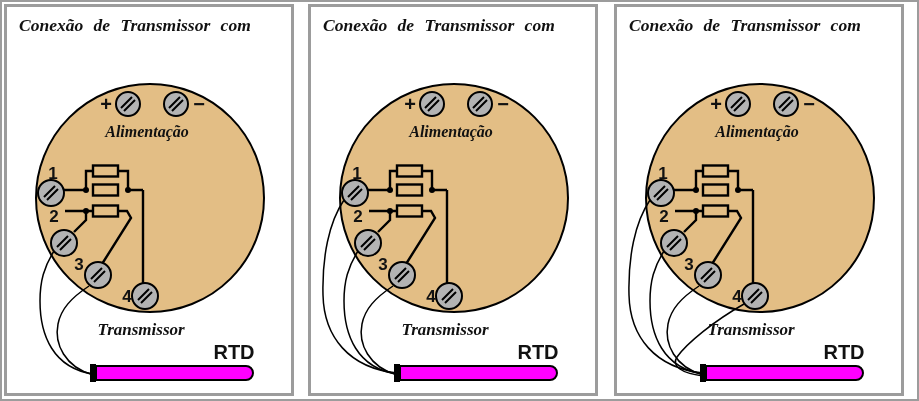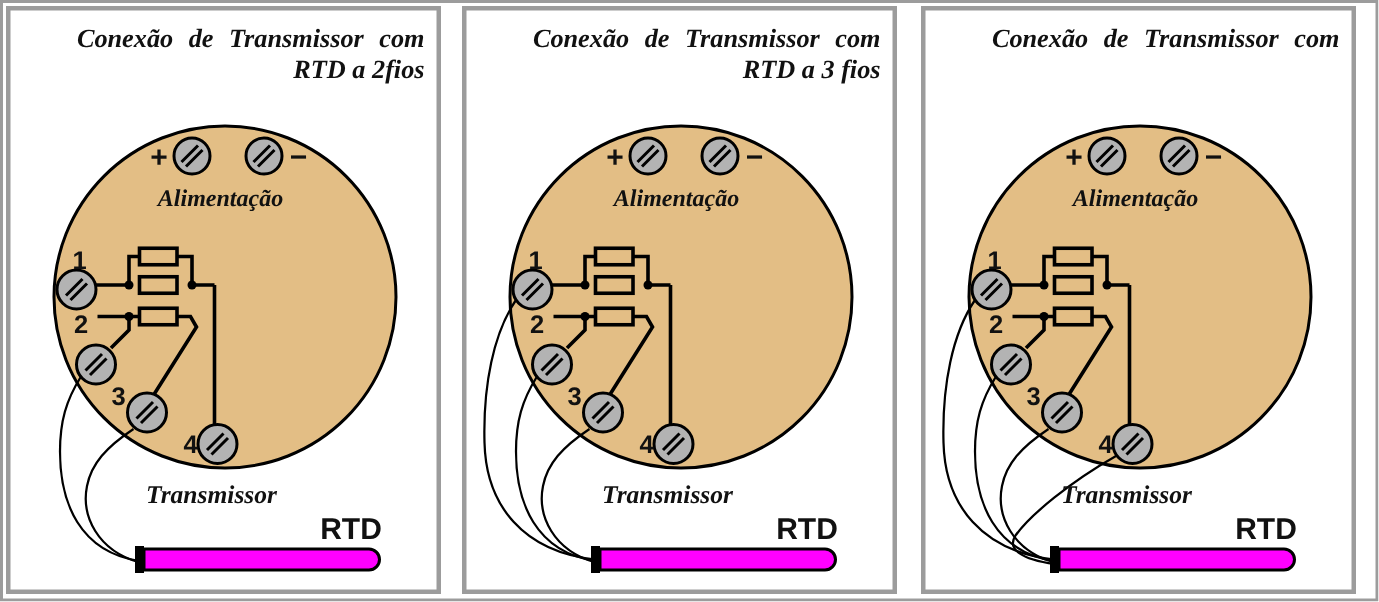--- a/index.html
+++ b/index.html
@@ -3,21 +3,21 @@
 <meta charset="utf-8">
 <style>
   html,body{margin:0;padding:0;background:#fff;}
   #stage{position:relative;width:919px;height:401px;background:#fff;
          border:2px solid #9c9c9c;box-sizing:border-box;overflow:hidden;
          font-family:"Liberation Serif",serif;}
   .panel{position:absolute;top:2px;width:290px;height:392px;background:#fff;
          border:3px solid #9c9c9c;box-sizing:border-box;}
   .panel .title{position:absolute;left:12px;top:8px;right:8px;
          font-family:"Liberation Serif",serif;font-style:italic;font-weight:bold;
-         font-size:17.5px;line-height:21px;color:#111;text-align:right;}
+         font-size:17.5px;line-height:21px;color:#111;}
   .panel .title .l1{word-spacing:6px;display:block;}
   .panel .title .l2{display:block;}
   .diagram{position:absolute;left:0;top:44px;width:284px;height:342px;}
   
   .head{fill:var(--head);stroke:#000;stroke-width:2;}
   .screw{fill:var(--screw);stroke:#000;stroke-width:2;}
   .slot{stroke:#000;stroke-width:2;fill:none;}
   .net{stroke:#000;stroke-width:2.4;fill:none;}
   .res{fill:var(--head);stroke:#000;stroke-width:2.4;}
   .dot{fill:#000;}
@@ -28,21 +28,20 @@
   .t-sans{font-family:"Liberation Sans",sans-serif;font-weight:bold;fill:#111;}
 </style>
 </head>
 <body>
 
 <div id="stage">
 
   <div class="panel" style="left:2px">
     <div class="title">
       <span class="l1">Conexão de Transmissor com</span>
-      <span class="l2">RTD a 2fios</span>
     </div>
     <svg class="diagram" viewBox="0 44 284 342">
       <circle class="head" cx="143" cy="191" r="114"></circle>
       <path class="wire" d="M33,193 C18,215 11,250 12,288 C13,330 38,361 86,366" style="display: none;"></path>
       <path class="wire" d="M47,244 C37,260 33,274 33,294 C33,328 46,361 86,367"></path>
       <path class="wire" d="M82,279 C64,291 54,302 51,317 C47,337 58,360 86,368"></path>
       <path class="wire" d="M127,297 C97,314 70,336 60,350 C54,359 64,366 86,369" style="display: none;"></path>
       <path class="net" d="M57,183 H79 M121,183 H136 M136,183 V276 M79,183 V164 H86 M111,164 H121 V183 M58,204 H86 M111,204 H120 L124,211 L95,257 M79,204 V213 L67,225"></path>
       <rect class="res" x="86" y="158.5" width="25" height="11"></rect>
       <rect class="res" x="86" y="177.5" width="25" height="11"></rect>
@@ -84,21 +83,20 @@
       <text class="t-serif" x="134" y="328" font-size="17" text-anchor="middle">Transmissor</text>
       <text class="t-sans" x="227" y="352" font-size="20" text-anchor="middle">RTD</text>
       <path class="probe" d="M89,359 H239 A7,7 0 0 1 239,373 H89 Z"></path>
       <rect class="cap" x="83" y="357" width="6" height="18"></rect>
     </svg>
   </div>
 
   <div class="panel" style="left:306px">
     <div class="title">
       <span class="l1">Conexão de Transmissor com</span>
-      <span class="l2">RTD a 3 fios</span>
     </div>
     <svg class="diagram" viewBox="0 44 284 342">
       <circle class="head" cx="143" cy="191" r="114"></circle>
       <path class="wire" d="M33,193 C18,215 11,250 12,288 C13,330 38,361 86,366"></path>
       <path class="wire" d="M47,244 C37,260 33,274 33,294 C33,328 46,361 86,367"></path>
       <path class="wire" d="M82,279 C64,291 54,302 51,317 C47,337 58,360 86,368"></path>
       <path class="wire" d="M127,297 C97,314 70,336 60,350 C54,359 64,366 86,369" style="display: none;"></path>
       <path class="net" d="M57,183 H79 M121,183 H136 M136,183 V276 M79,183 V164 H86 M111,164 H121 V183 M58,204 H86 M111,204 H120 L124,211 L95,257 M79,204 V213 L67,225"></path>
       <rect class="res" x="86" y="158.5" width="25" height="11"></rect>
       <rect class="res" x="86" y="177.5" width="25" height="11"></rect>

